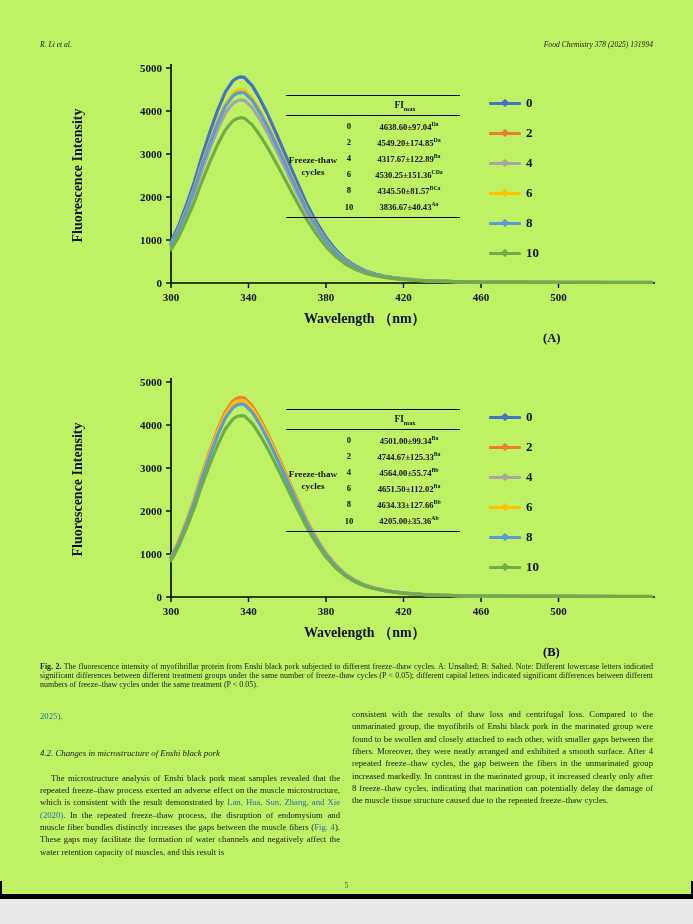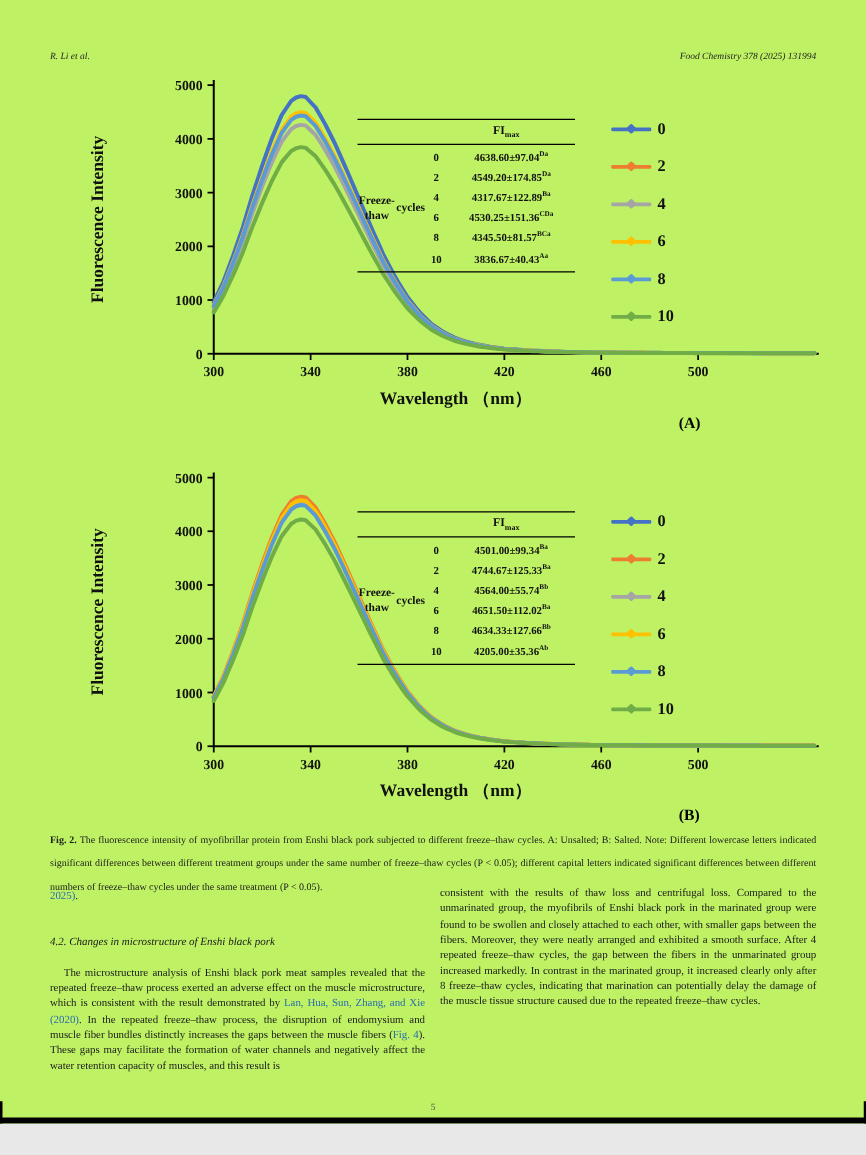--- a/index.html
+++ b/index.html
@@ -20,30 +20,30 @@
   .legend-marker{position:absolute;left:13px;top:-1.5px;width:6px;height:6px;border-radius:1px;transform:rotate(45deg);}
   .legend-label{margin-left:5px;font-weight:bold;font-size:13px;color:#111;}
   
   .inset-table{position:absolute;left:286px;top:45px;width:174px;
     border-top:1.6px solid #000;border-bottom:1.6px solid #000;
     font-weight:bold;font-size:8.6px;color:#111;background:transparent;}
   .it-header{position:relative;height:19px;border-bottom:1px solid #000;}
   .it-fimax{position:absolute;left:64px;width:110px;text-align:center;top:4px;font-size:9.4px;}
   .it-fimax sub{font-size:6.4px;}
   .it-body{display:flex;}
-  .it-label{width:54px;display:flex;flex-direction:row;justify-content:center;align-items:center;
+  .it-label{width:54px;display:flex;flex-direction:column;justify-content:center;align-items:center;
     text-align:center;font-size:9.2px;line-height:12px;}
   .it-rows{flex:1;display:flex;flex-direction:column;padding:2px 0;}
   .it-row{display:flex;height:16.1px;align-items:center;}
   .it-cyc{width:18px;text-align:center;}
   .it-val{flex:1;text-align:center;white-space:nowrap;}
   .it-val sup{font-size:5.8px;vertical-align:super;}
   .panel-label{position:absolute;left:543px;top:281px;font-weight:bold;font-size:12.5px;color:#000;}
   
-  .caption{position:absolute;left:40px;top:662px;width:613px;font-size:8px;line-height:19px;
+  .caption{position:absolute;left:40px;top:662px;width:613px;font-size:8px;line-height:9px;
     text-align:justify;color:#1a1a1a;}
   .caption .bold{font-weight:bold;}
   
   .col{position:absolute;top:710px;width:300px;font-size:8.7px;line-height:12.35px;text-align:justify;}
   .col-left{left:40px;}
   .col-right{left:352px;top:708px;width:301px;}
   .sec-heading{font-style:italic;margin:25px 0 0 0;font-size:8.8px;}
   .para{margin:12px 0 0 0;text-indent:11px;}
   .para-first{margin:0;}
   .link{color:#2b6cb0;}

